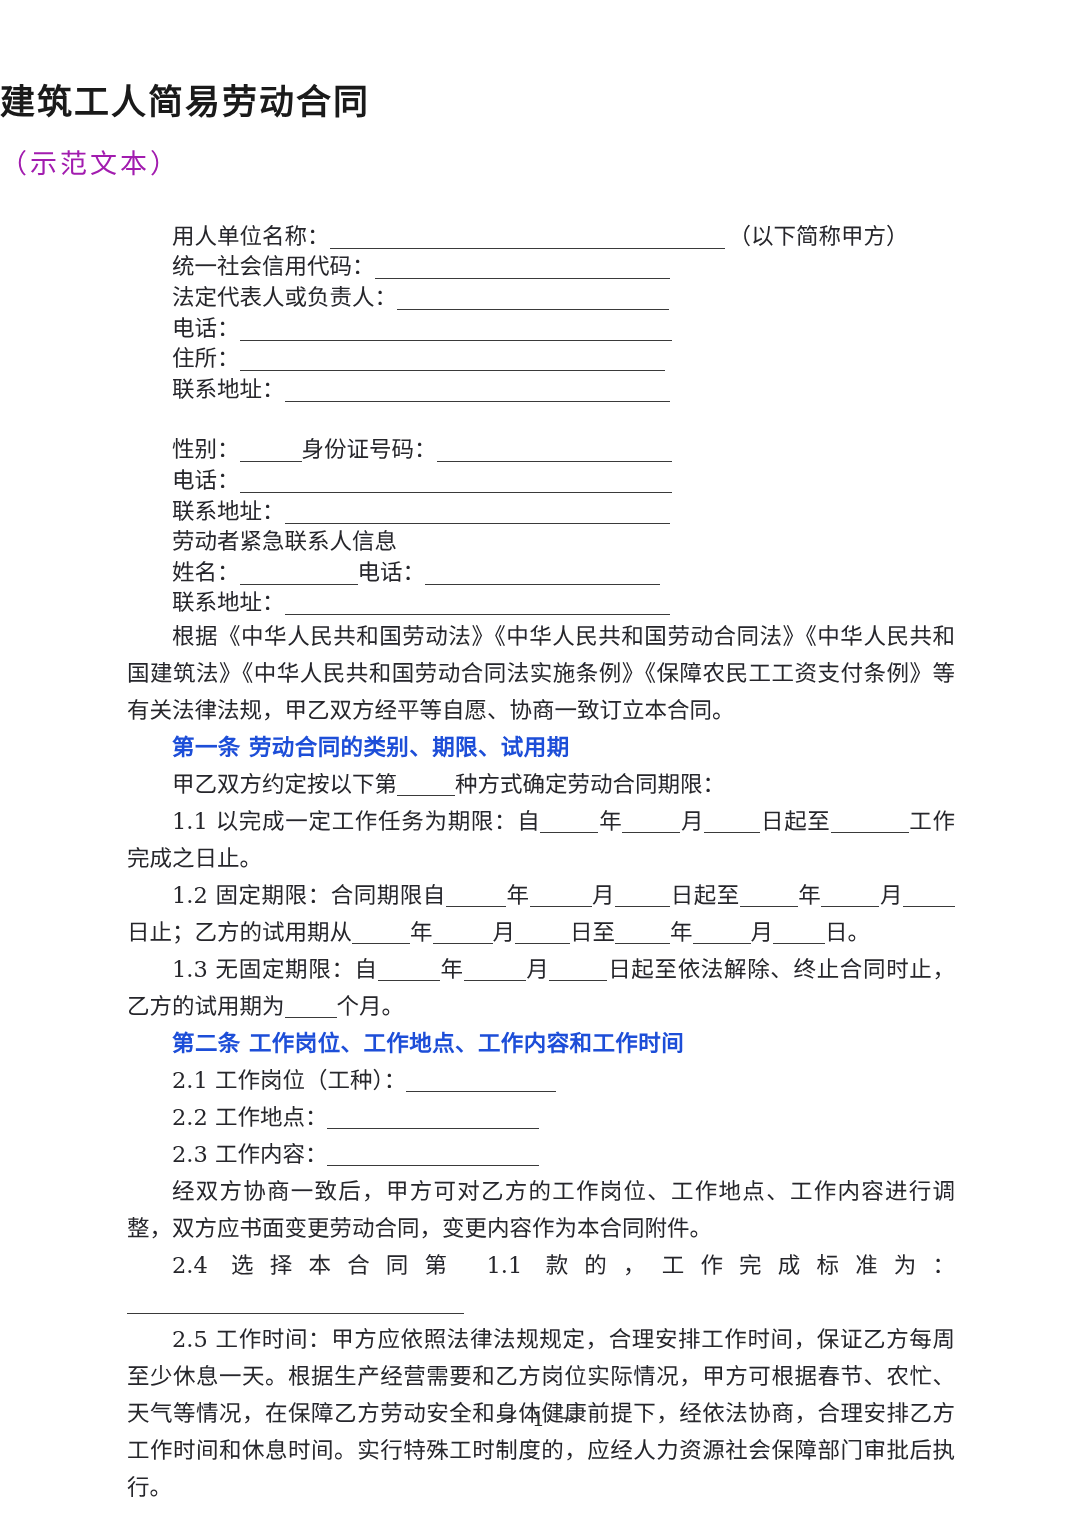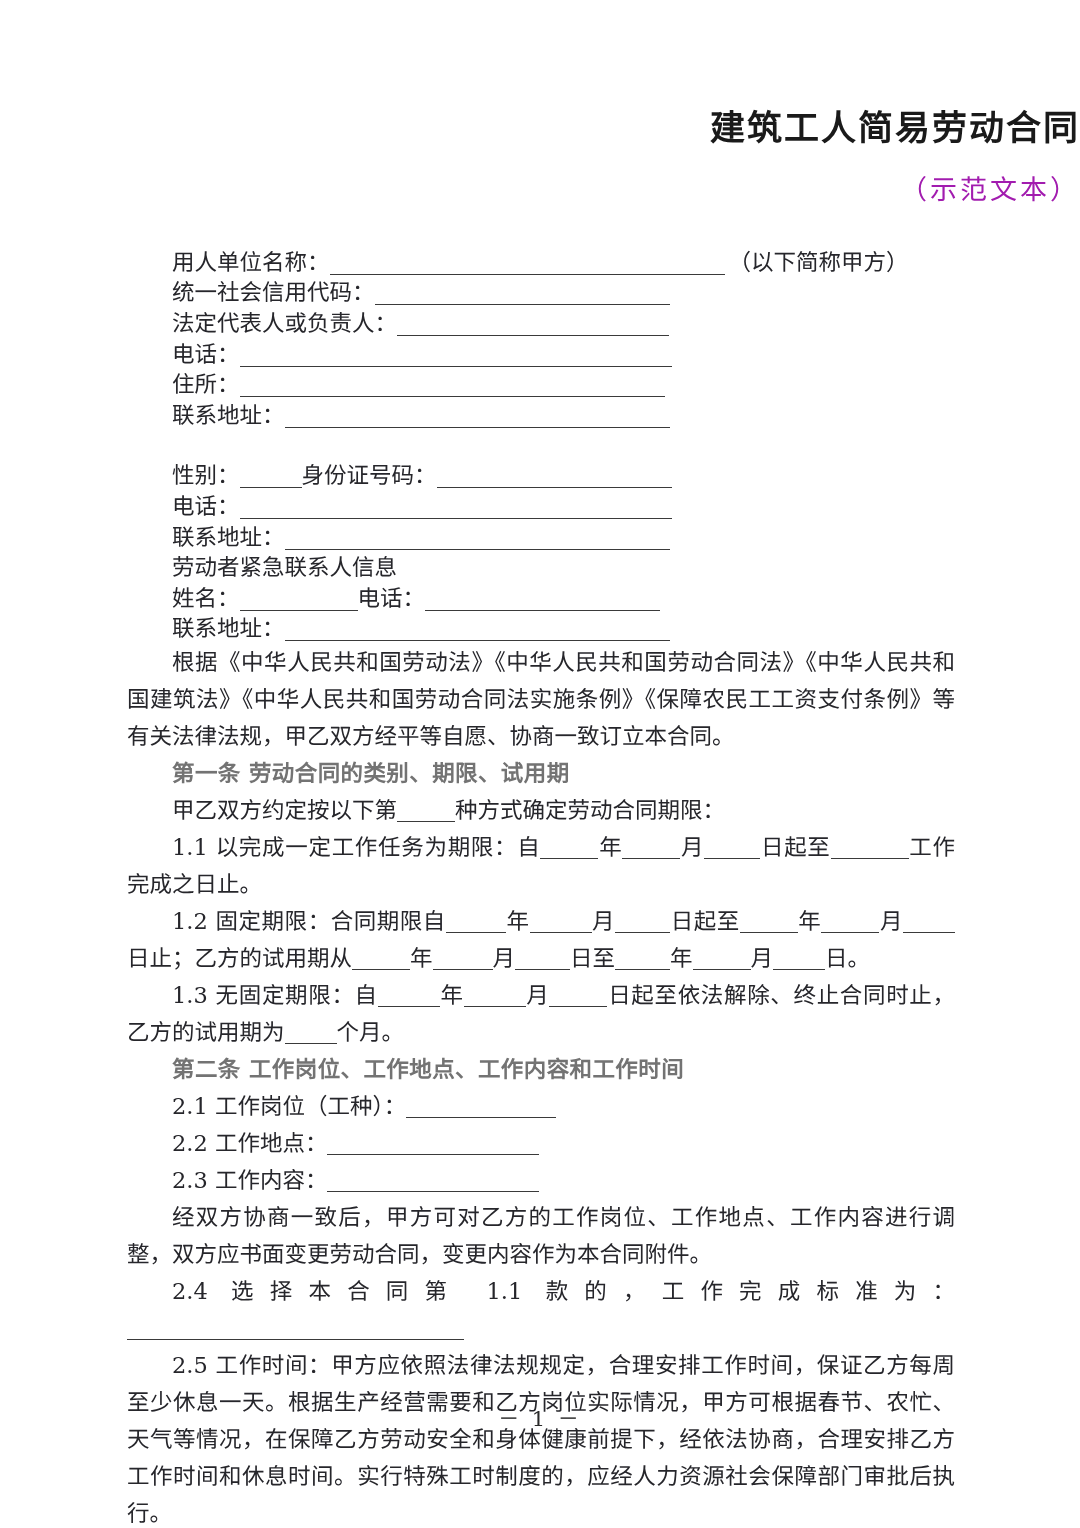--- a/index.html
+++ b/index.html
@@ -17,22 +17,22 @@
     width: 1080px;
     height: 1528px;
     margin: 0 auto;
     background: #ffffff;
     overflow: hidden;
     box-sizing: border-box;
   }
 
   
   .title-block {
-    padding-top: 106px;
-    text-align: right;
+    padding-top: 80px;
+    text-align: left;
   }
   .doc-title {
     font-size: 35px;
     font-weight: bold;
     letter-spacing: 2px;
     line-height: 1.25;
     color: #1a1a1a;
     margin: 0;
   }
   .doc-subtitle {
@@ -81,21 +81,21 @@
   p.para {
     margin: 0;
     text-indent: 2em;
   }
   h2.article {
     margin: 0;
     font-size: 22.5px;
     line-height: 37px;
     font-weight: bold;
     text-indent: 2em;
-    color: #737373;
+    color: #1d4ed8;
     font-family: "DejaVu Sans", "Liberation Sans", sans-serif;
     letter-spacing: 0.4px;
   }
   .inline-blank {
     display: inline-block;
     border-bottom: 1.6px solid #3a3a3a;
     height: 1.02em;
     vertical-align: -0.2em;
   }
 

